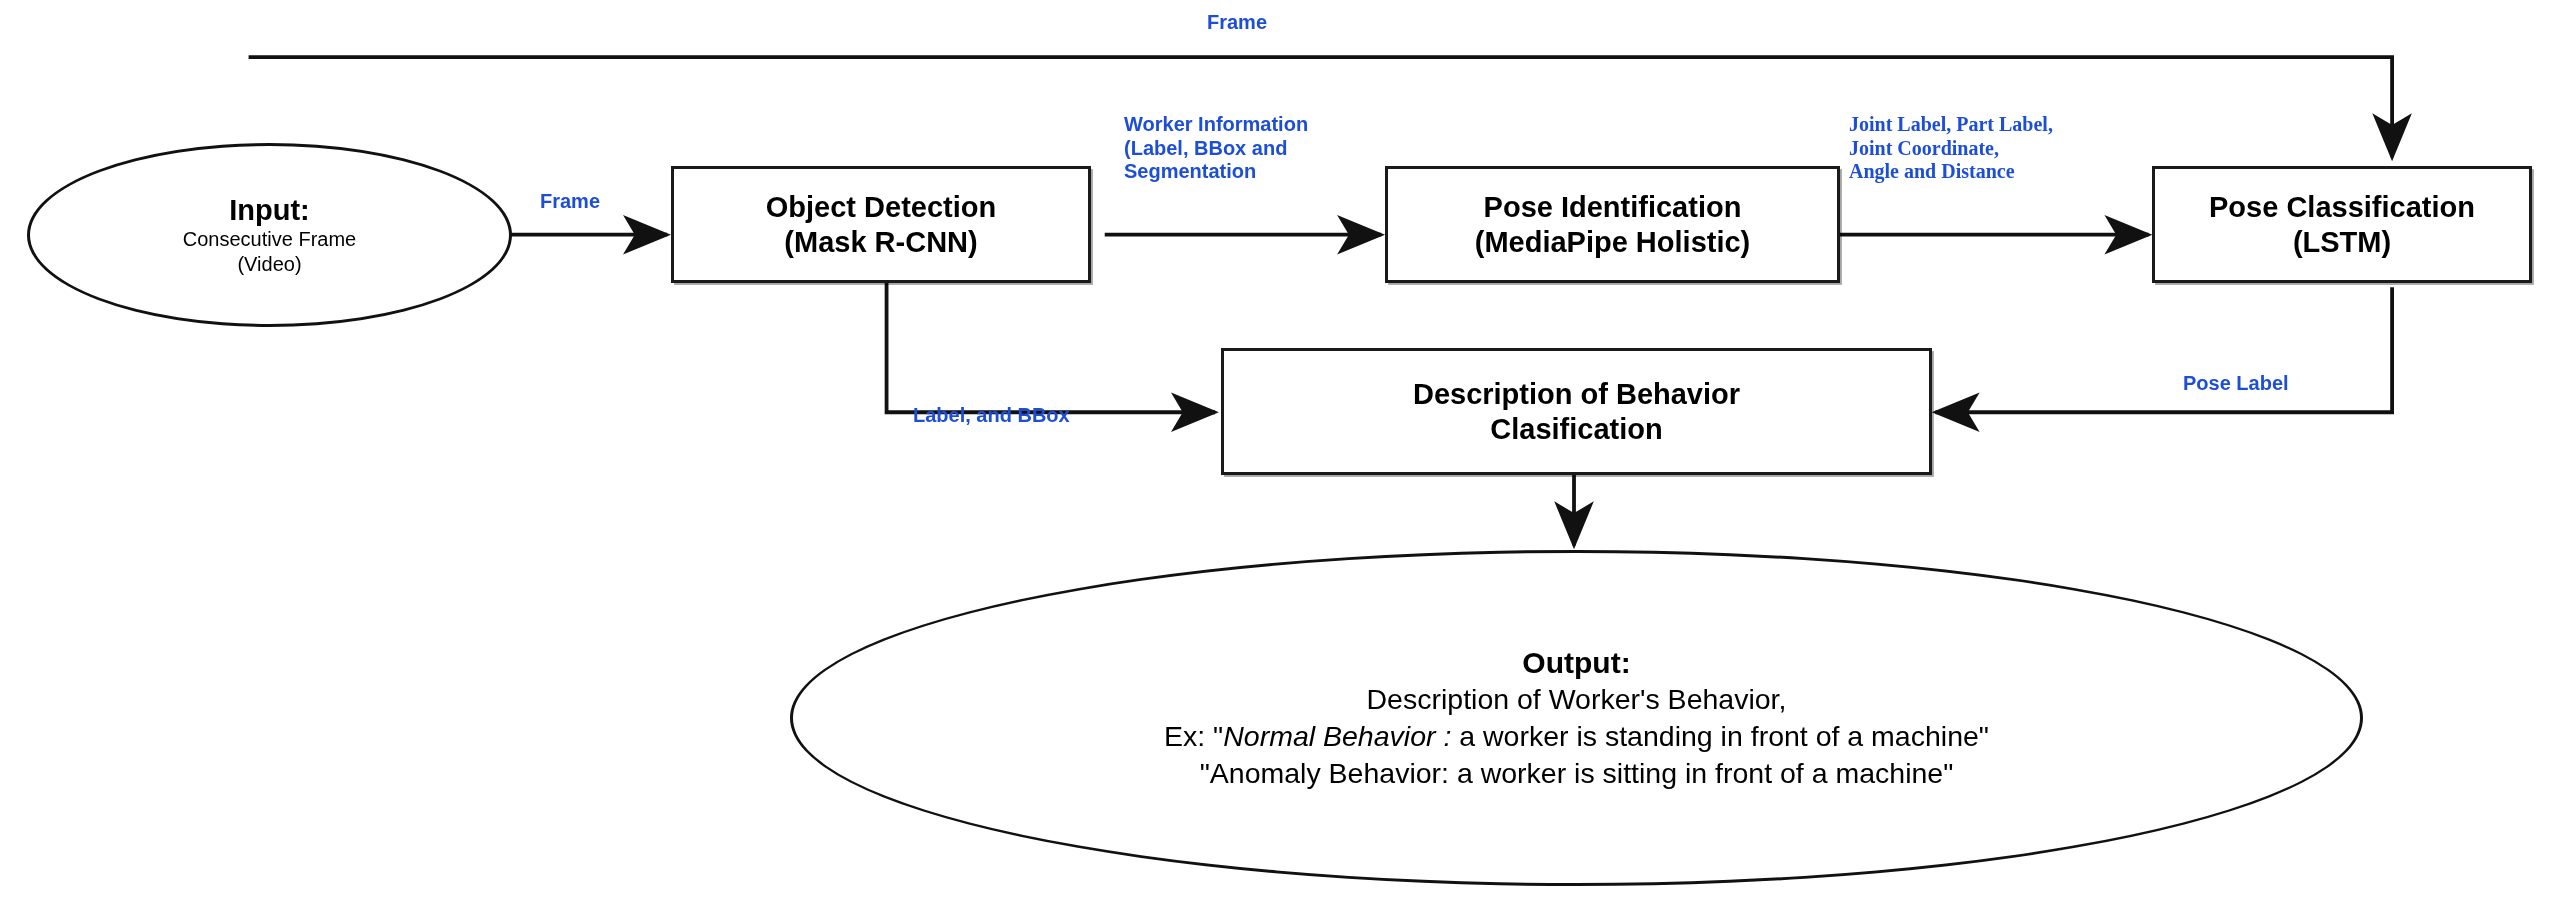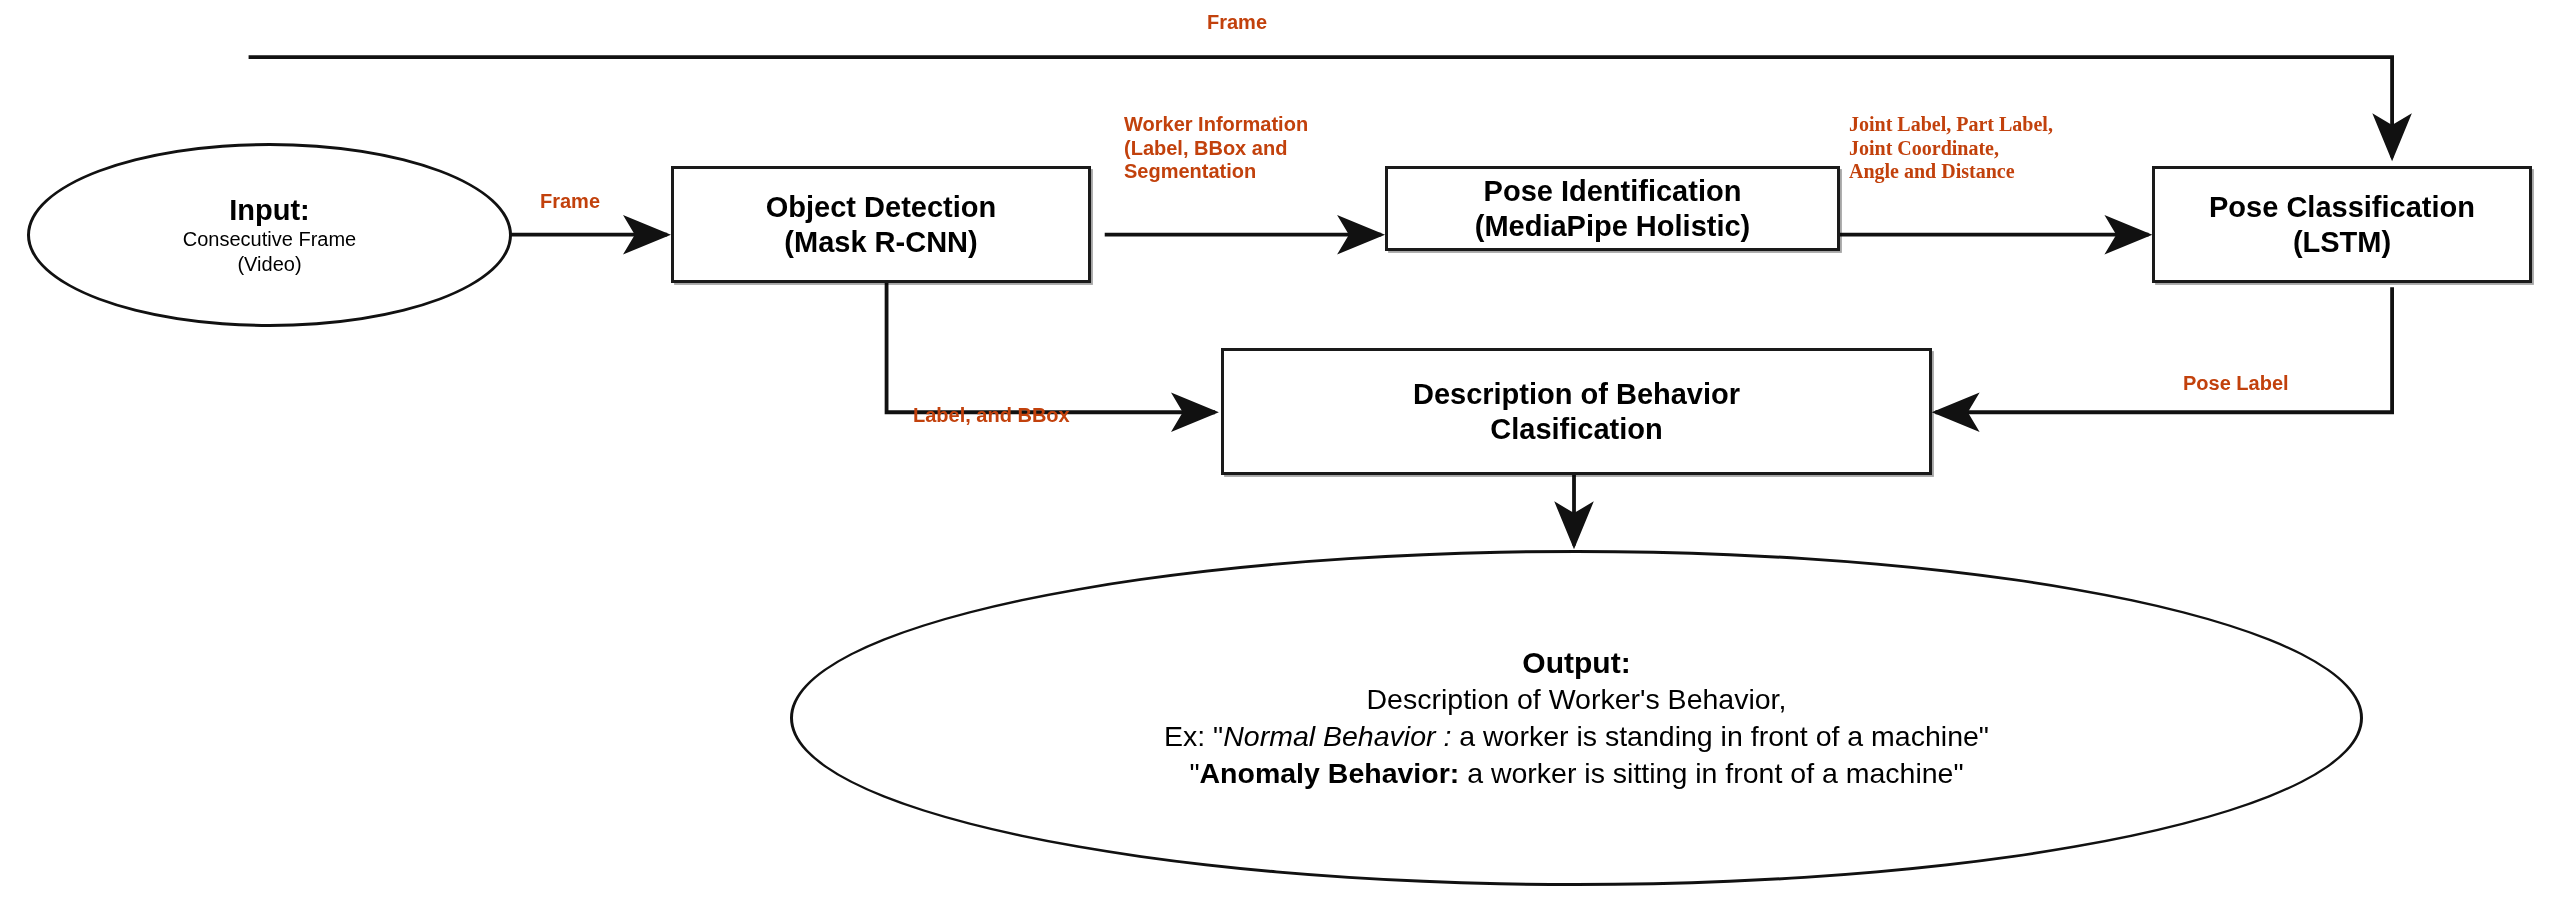--- a/index.html
+++ b/index.html
@@ -57,29 +57,29 @@
     font-size: 20px;
     line-height: 1.25;
     white-space: nowrap;
   }
   .edge-label {
     position: absolute;
     font-size: 20px;
     font-weight: bold;
     line-height: 1.18;
     white-space: pre;
-    color: #c2410c;
+    color: #1d4ed8;
     background: transparent;
   }
   .out-line {
     font-size: 28.5px;
     line-height: 1.3;
     white-space: nowrap;
   }
-  .out-line b { font-weight: bold; }
+  .out-line b { font-weight: normal; }
   .out-line i { font-style: italic; font-weight: normal; margin-top: 19px; }
   .out-title {
     font-size: 30px;
     font-weight: bold;
     line-height: 1.25;
   }
 </style>
 </head>
 <body>
 
@@ -114,21 +114,21 @@
     <div class="hd">Input:</div>
     <div class="bd">Consecutive Frame</div>
     <div class="bd">(Video)</div>
   </div>
 
   <div class="node box" style="left:671px; top:166px; width:420px; height:117px;">
     <div class="ln">Object Detection</div>
     <div class="ln">(Mask R-CNN)</div>
   </div>
 
-  <div class="node box" style="left:1385px; top:166px; width:455px; height:85px;">
+  <div class="node box" style="left:1385px; top:166px; width:455px; height:117px;">
     <div class="ln">Pose Identification</div>
     <div class="ln">(MediaPipe Holistic)</div>
   </div>
 
   <div class="node box" style="left:2152px; top:166px; width:380px; height:117px;">
     <div class="ln">Pose Classification</div>
     <div class="ln">(LSTM)</div>
   </div>
 
   <div class="node box" style="left:1221px; top:348px; width:711px; height:127px;">

